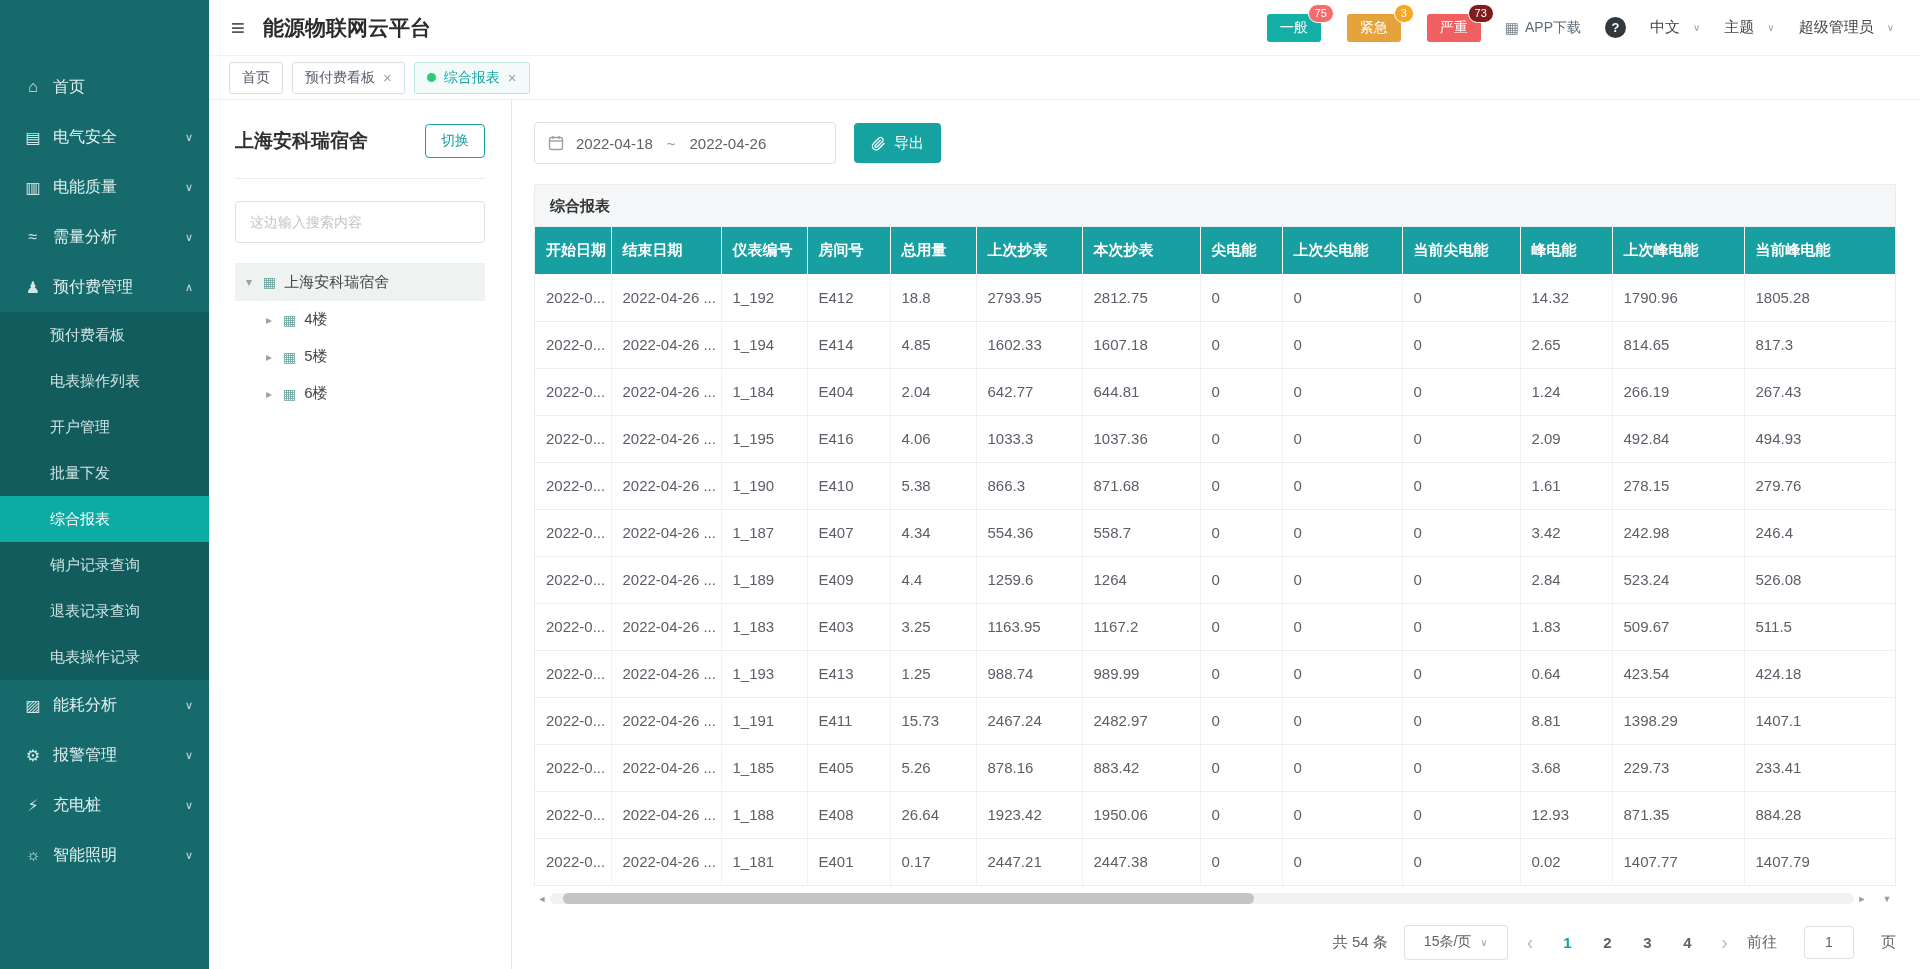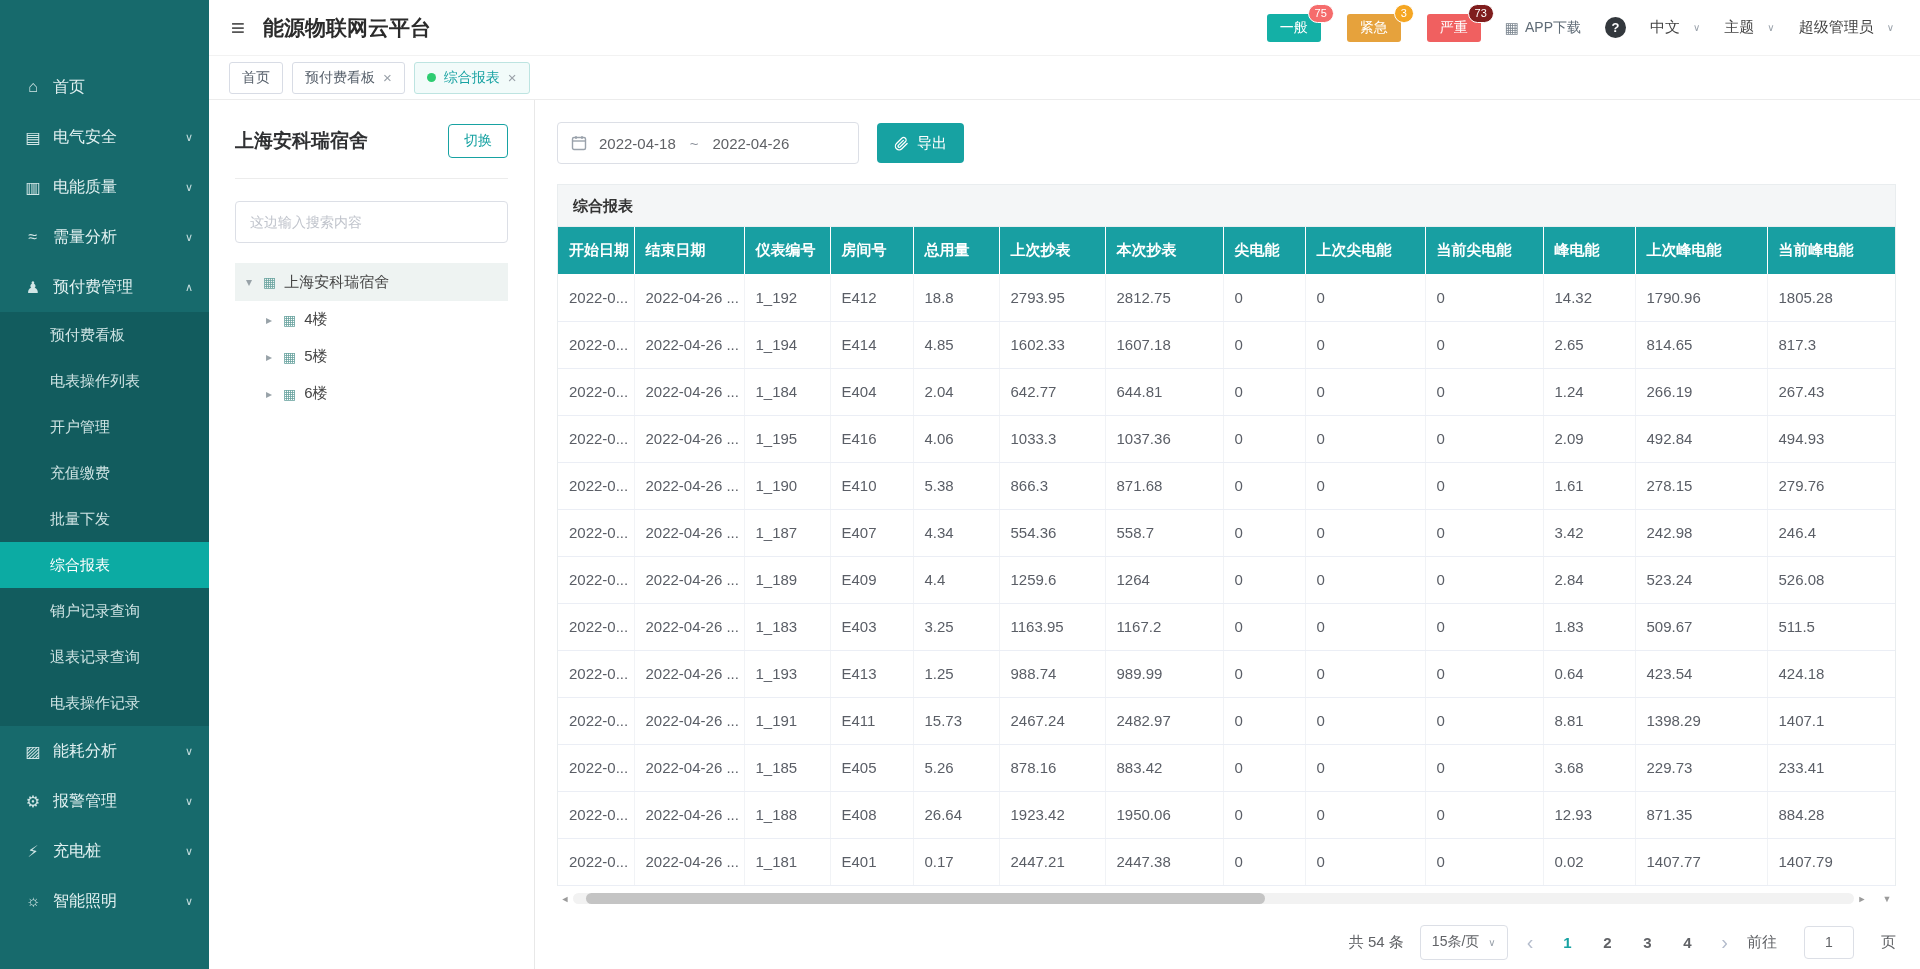--- a/index.html
+++ b/index.html
@@ -35,21 +35,21 @@
 
   .tabbar{height:44px;flex-shrink:0;display:flex;align-items:center;gap:9px;padding:0 20px;border-bottom:1px solid #ececec}
   .tab{display:inline-flex;align-items:center;gap:8px;height:32px;padding:0 12px;border:1px solid #d8dce5;border-radius:3px;font-size:14px;color:#57606b;background:#fff;cursor:pointer;white-space:nowrap}
   .tab.active{color:var(--accent,#17a2a2);border-color:#bde4e1;background:#f2fbfa}
   .tab .dot{width:9px;height:9px;border-radius:50%;background:var(--tab-dot,#2ecc71)}
   .tab .close{font-size:15px;color:#99a0a8;cursor:pointer;line-height:1}
 
   .content{flex:1;display:flex;min-height:0}
 
   
-  .tree-panel{width:326px;flex-shrink:0;border-right:1px solid #e8e8e8;padding:24px 26px;overflow:hidden}
+  .tree-panel{width:303px;flex-shrink:0;border-right:1px solid #e8e8e8;padding:24px 26px;overflow:hidden}
   .tp-head{display:flex;align-items:center;justify-content:space-between;padding-bottom:20px;border-bottom:1px solid #ececec}
   .tp-title{font-size:19px;font-weight:bold;color:#303133;white-space:nowrap}
   .switch-btn{border:1px solid var(--accent,#17a2a2);color:var(--accent,#17a2a2);background:#fff;border-radius:4px;padding:7px 15px;font-size:14px;cursor:pointer}
   .search-input{margin-top:22px;width:100%;height:42px;border:1px solid #dcdfe6;border-radius:4px;padding:0 14px;font-size:14px;color:#606266;outline:none}
   .search-input::placeholder{color:#c0c4cc}
   .tree{margin-top:20px;font-size:15px;color:#454545}
   .tree-root{display:flex;align-items:center;gap:8px;height:38px;padding:0 8px;background:#eef3f2;cursor:pointer}
   .tree-caret{color:#98a2a8;font-size:12px;width:12px;text-align:center}
   .tree-ico{color:#67a29e;font-size:14px}
   .tree-child{display:flex;align-items:center;gap:8px;height:37px;padding-left:28px;cursor:pointer}
@@ -71,21 +71,21 @@
   tbody td{height:47px;padding:0 11px;border-bottom:1px solid #ebeef5;border-right:1px solid #f1f3f6;color:#5a5e66;font-size:15px;white-space:nowrap;overflow:hidden}
   tbody td:last-child{border-right:none}
 
   .hscroll{display:flex;align-items:center;height:16px;margin-top:5px;flex-shrink:0}
   .hs-arrow{font-size:9px;color:#9b9b9b;width:16px;text-align:center;cursor:pointer}
   .hs-track{flex:1;height:11px;background:#f2f2f2;border-radius:6px;position:relative;cursor:pointer}
   .hs-thumb{position:absolute;left:1%;top:0;height:11px;width:53%;background:#c4c4c4;border-radius:6px;cursor:grab}
   .vs-corner{width:18px;text-align:center;font-size:9px;color:#9b9b9b;margin-left:8px;cursor:pointer}
 
   .pager{display:flex;align-items:center;justify-content:flex-end;gap:16px;margin-top:18px;font-size:15px;color:#606266;flex-shrink:0}
-  .page-size{display:flex;align-items:center;gap:9px;border:1px solid #dcdfe6;border-radius:4px;height:35px;padding:0 11px;color:#606266;font-size:14px;cursor:pointer}
+  .page-size{display:flex;align-items:center;gap:9px;border:1px solid #dcdfe6;border-radius:4px;height:35px;padding:0 19px;color:#606266;font-size:14px;cursor:pointer}
   .page-size .caret{font-size:10px;color:#9aa2ab}
   .pg-arrow{color:#b4bccc;font-size:20px;padding:0 3px;cursor:pointer;line-height:1}
   .page-nums{display:flex;align-items:center;gap:10px}
   .pg-num{min-width:30px;text-align:center;font-weight:bold;color:#606266;cursor:pointer}
   .pg-num.active{color:var(--accent,#17a2a2)}
   .goto{display:flex;align-items:center;gap:27px}
   .goto-input{width:50px;height:33px;border:1px solid #dcdfe6;border-radius:4px;text-align:center;font-size:14px;color:#606266;outline:none}
 </style>
 </head>
 <body>
@@ -116,21 +116,20 @@
         </div>
         <div class="side-item">
           <span class="side-ico">♟</span>
           <span class="side-label">预付费管理</span>
           <span class="side-arrow">∧</span>
         </div>
         <div class="side-sub">
           <div class="side-subitem">预付费看板</div>
           <div class="side-subitem">电表操作列表</div>
           <div class="side-subitem">开户管理</div>
-          <div class="side-subitem">充值缴费</div>
           <div class="side-subitem">批量下发</div>
           <div class="side-subitem active">综合报表</div>
           <div class="side-subitem">销户记录查询</div>
           <div class="side-subitem">退表记录查询</div>
           <div class="side-subitem">电表操作记录</div>
         </div>
         <div class="side-item">
           <span class="side-ico">▨</span>
           <span class="side-label">能耗分析</span>
           <span class="side-arrow">∨</span>

